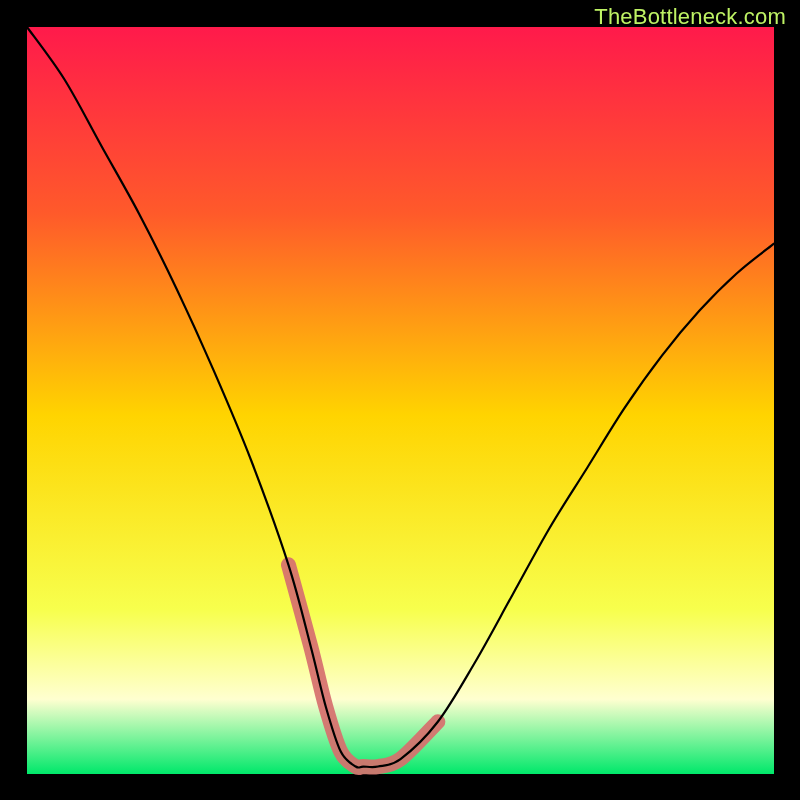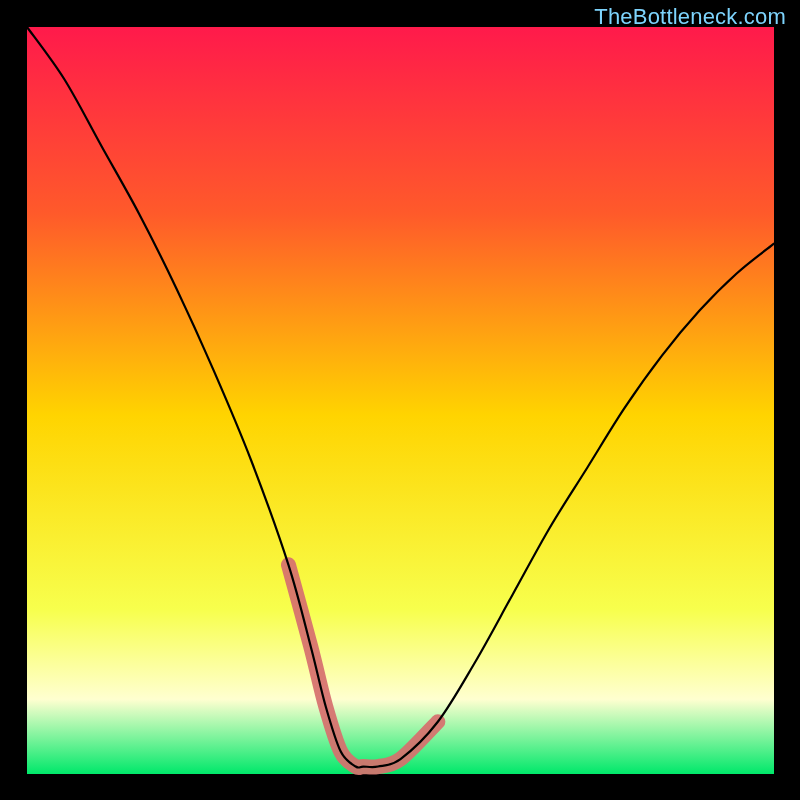--- a/index.html
+++ b/index.html
@@ -15,21 +15,21 @@
     width: 800px;
     height: 800px;
     background: #000000;
   }
   .watermark {
     position: absolute;
     top: 4px;
     right: 14px;
     font-family: Arial, Helvetica, sans-serif;
     font-size: 22px;
-    color: #7dd3fc;
+    color: #bef264;
     font-weight: 500;
     letter-spacing: 0.2px;
     user-select: none;
   }
   svg {
     position: absolute;
     top: 0;
     left: 0;
   }
 </style>

